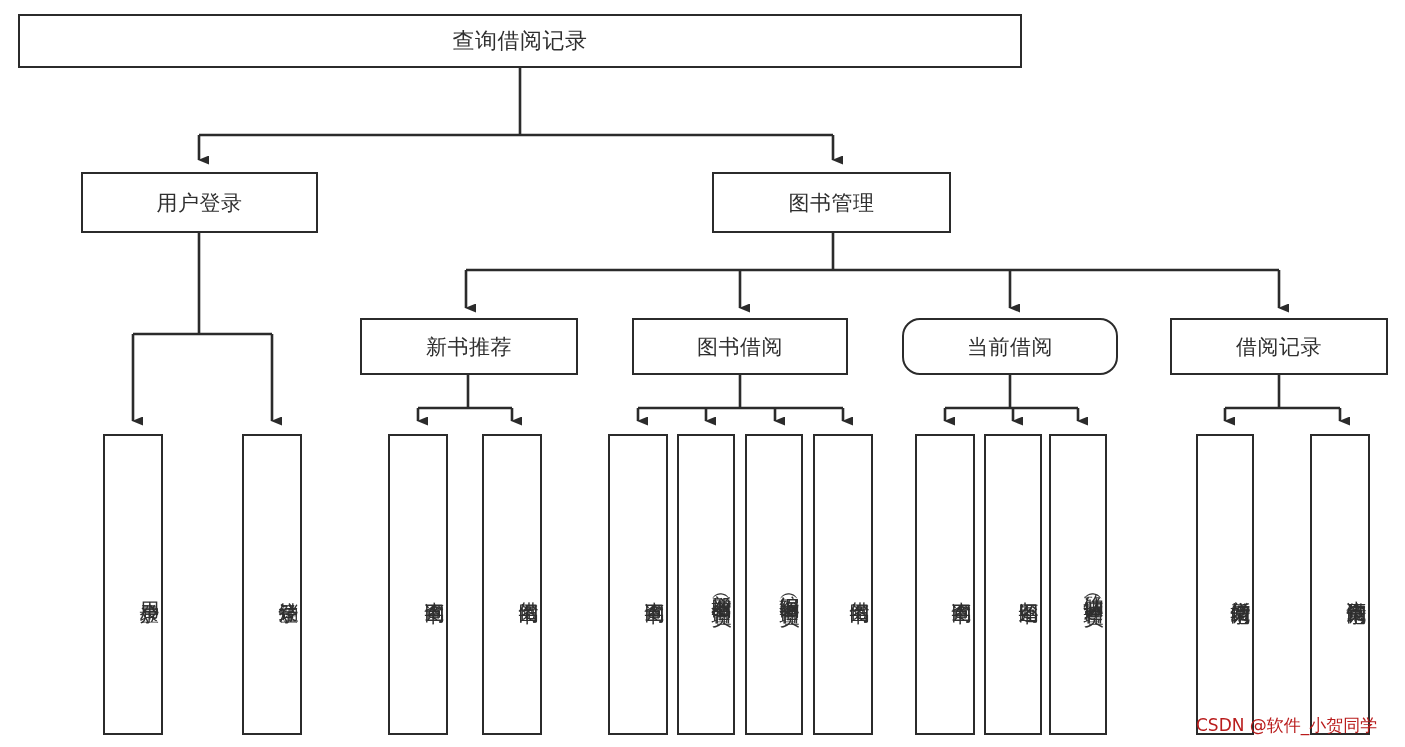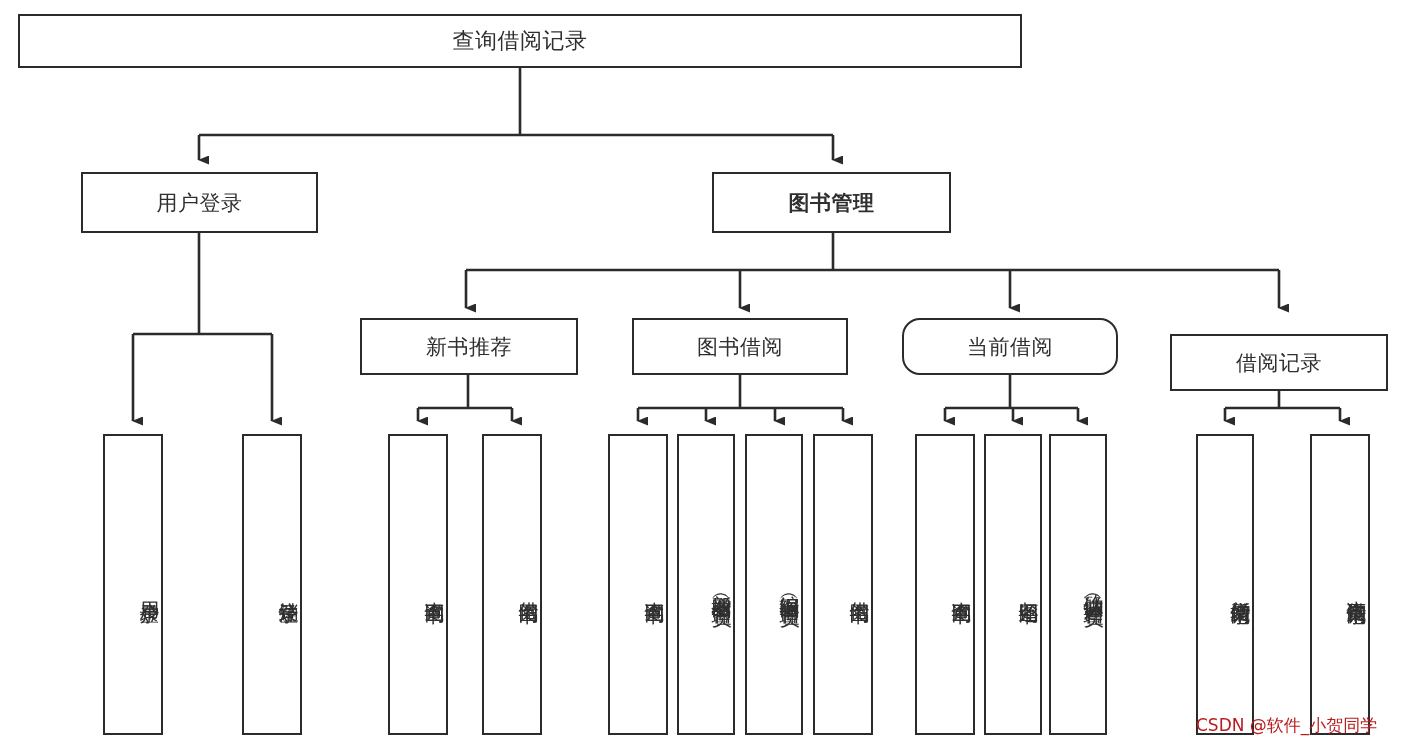--- a/index.html
+++ b/index.html
@@ -124,37 +124,37 @@
   </svg>
 
   <div class="node h root" style="left:18px; top:14px; width:1004px; height:54px;">
     <span>查询借阅记录</span>
   </div>
 
   <div class="node h" style="left:81px; top:172px; width:237px; height:61px;">
     <span>用户登录</span>
   </div>
 
-  <div class="node h" style="left:712px; top:172px; width:239px; height:61px;font-weight:bold;">
+  <div class="node h" style="left:712px; top:172px; width:239px; height:61px;">
     <span>图书管理</span>
   </div>
 
   <div class="node h" style="left:632px; top:318px; width:216px; height:57px;">
     <span>图书借阅</span>
   </div>
 
   <div class="node h" style="left:360px; top:318px; width:218px; height:57px;">
     <span>新书推荐</span>
   </div>
 
   <div class="node h" style="left:902px; top:318px; width:216px; height:57px;border-radius:18px;">
     <span>当前借阅</span>
   </div>
 
-  <div class="node h" style="left:1170px; top:334px; width:218px; height:57px;">
+  <div class="node h" style="left:1170px; top:318px; width:218px; height:57px;">
     <span>借阅记录</span>
   </div>
 
   <div class="node v" style="left:103px; top:434px; width:60px; height:301px;">
     <span class="vtext">用户登录</span>
   </div>
 
   <div class="node v" style="left:242px; top:434px; width:60px; height:301px;">
     <span class="vtext">注销登录</span>
   </div>

